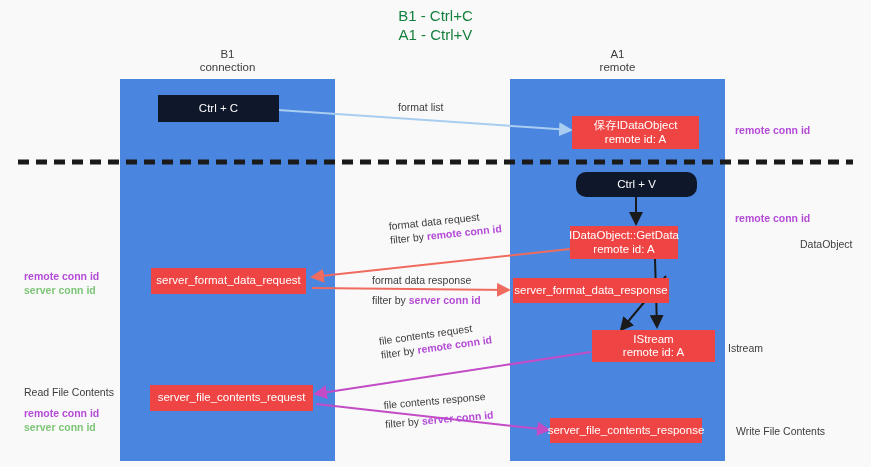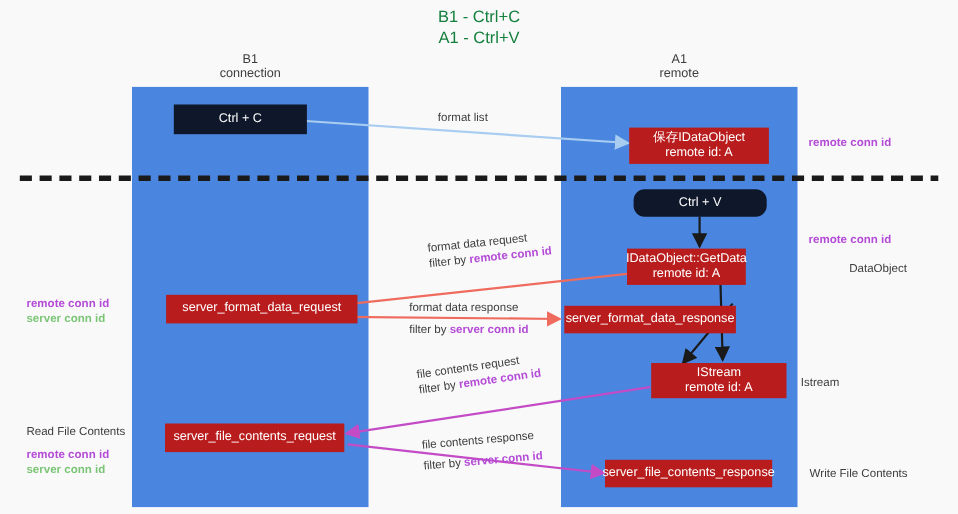--- a/index.html
+++ b/index.html
@@ -23,21 +23,21 @@
     color:#3d3d3d;line-height:13px;
   }
 
   .node{
     position:absolute;box-sizing:border-box;
     display:flex;align-items:center;justify-content:center;
     flex-direction:column;
     text-align:center;color:#ffffff;font-size:11.5px;line-height:13.5px;
   }
   .node.green{background:#0f172a;}
-  .node.orange{background:#b91c1c;}
+  .node.orange{background:#ef4444;}
 
   .edge-label{
     position:absolute;font-size:10.5px;color:#3d3d3d;line-height:14px;
     white-space:nowrap;
   }
   .edge-label .hl-remote{color:#b44bd6;font-weight:bold;}
   .edge-label .hl-server{color:#b44bd6;font-weight:bold;}
 
   .side-label{
     position:absolute;font-size:10.5px;color:#3d3d3d;line-height:14px;
@@ -118,21 +118,21 @@
 
   <div class="node green" style="left:576px;top:172px;width:121px;height:25px;border-radius:10px;">
     <span>Ctrl + V</span>
   </div>
 
   <div class="node orange" style="left:570px;top:226px;width:108px;height:33px;">
     <span>IDataObject::GetData</span>
     <span>remote id: A</span>
   </div>
 
-  <div class="node orange" style="left:151px;top:268px;width:174px;height:26px;">
+  <div class="node orange" style="left:151px;top:268px;width:155px;height:26px;">
     <span>server_format_data_request</span>
   </div>
 
   <div class="node orange" style="left:513px;top:278px;width:156px;height:25px;">
     <span>server_format_data_response</span>
   </div>
 
   <div class="node orange" style="left:592px;top:330px;width:123px;height:32px;">
     <span>IStream</span>
     <span>remote id: A</span>
@@ -179,21 +179,21 @@
   </div>
 
   <div class="side-label tag-remote" style="left:735px;top:123px;">
     <span>remote conn id</span>
   </div>
 
   <div class="side-label tag-remote" style="left:735px;top:211px;">
     <span>remote conn id</span>
   </div>
 
-  <div class="side-label" style="left:732px;top:237px;padding-left:40px;">
+  <div class="side-label" style="left:760px;top:237px;padding-left:40px;">
     <span>DataObject</span>
   </div>
 
   <div class="side-label" style="left:728px;top:341px;">
     <span>Istream</span>
   </div>
 
   <div class="side-label" style="left:736px;top:424px;">
     <span>Write File Contents</span>
   </div>

